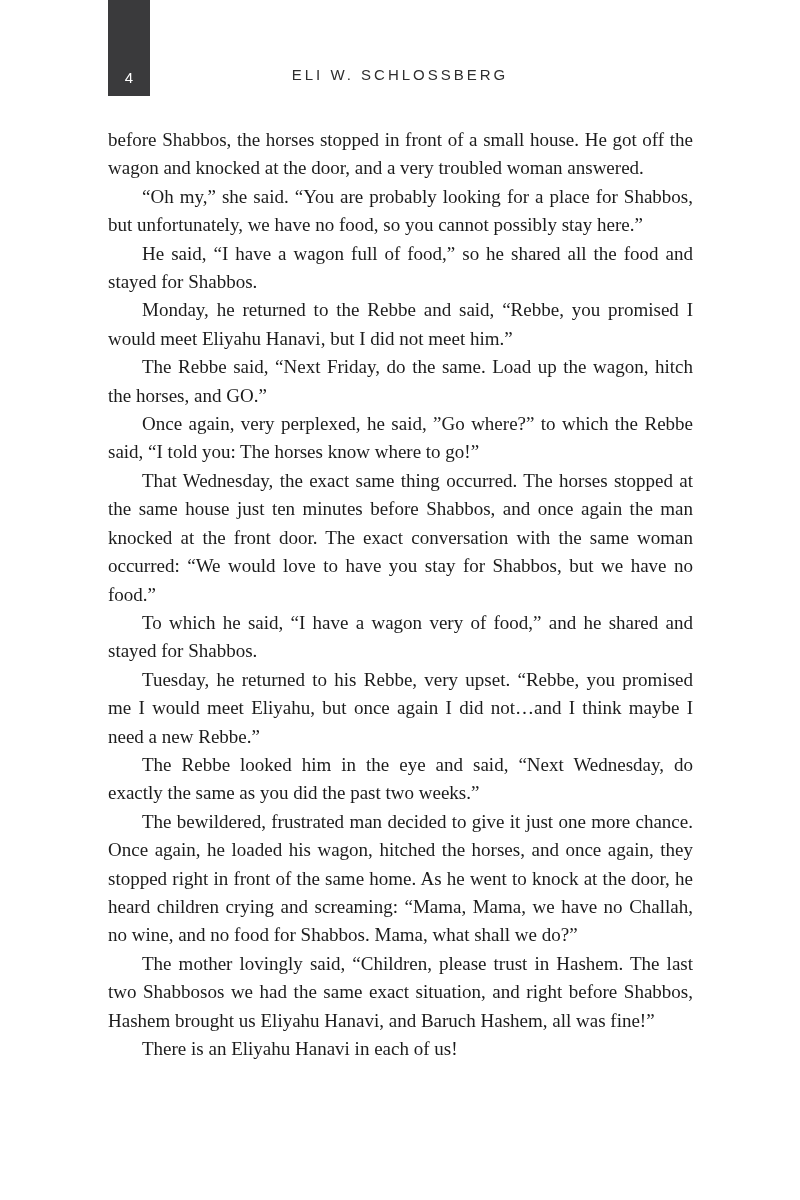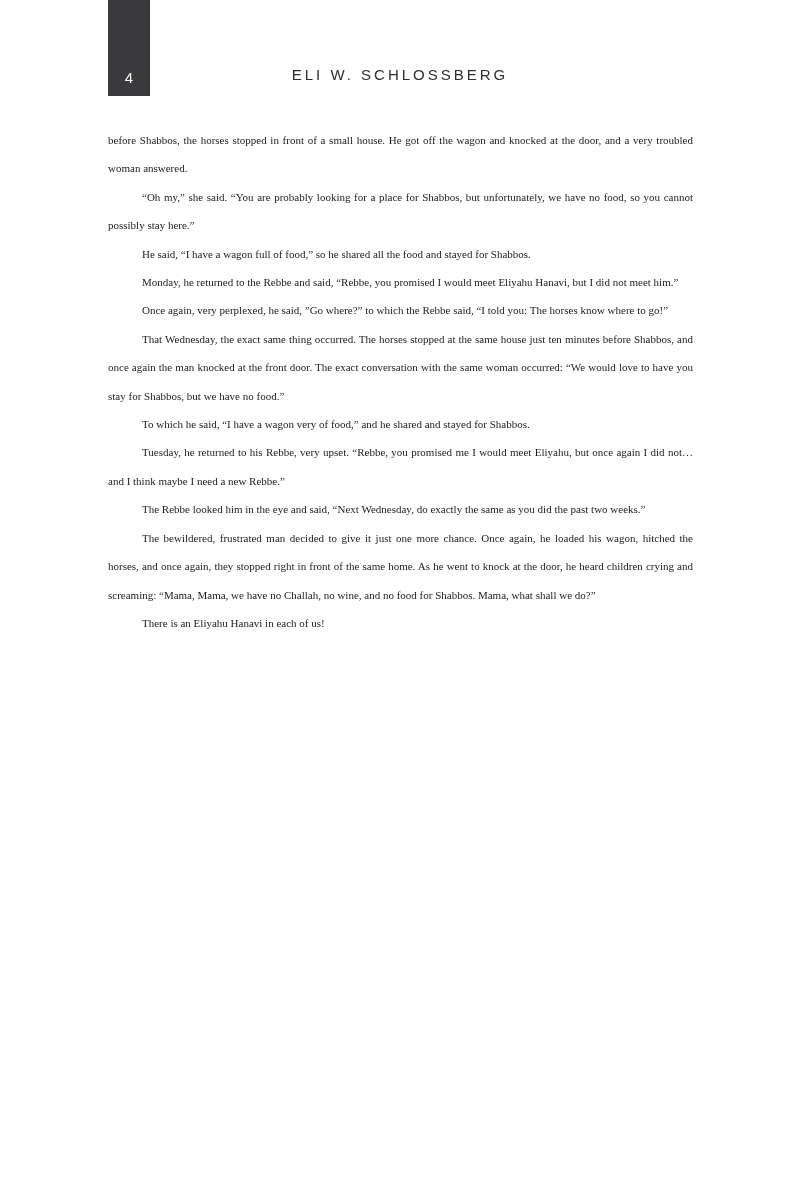--- a/index.html
+++ b/index.html
@@ -51,21 +51,21 @@
     font-weight: 500;
     letter-spacing: 3px;
     color: var(--header-text);
   }
   .text-column {
     position: absolute;
     left: 108px;
     top: 126px;
     width: 585px;
     font-family: "Liberation Serif", serif;
-    font-size: 11px;
+    font-size: 19px;
     line-height: 28.4px;
     color: var(--body-text);
     text-align: justify;
   }
   .para {
     margin: 0;
     padding: 0;
   }
   .para.indent {
     text-indent: 34px;
@@ -78,20 +78,22 @@
   <span class="page-num">4</span>
 </div>
 
 <div class="running-header">ELI W. SCHLOSSBERG</div>
 
 <div class="text-column">
   <p class="para">before Shabbos, the horses stopped in front of a small house. He got off the wagon and knocked at the door, and a very troubled woman answered.</p>
   <p class="para indent">“Oh my,” she said. “You are probably looking for a place for Shabbos, but unfortunately, we have no food, so you cannot possibly stay here.”</p>
   <p class="para indent">He said, “I have a wagon full of food,” so he shared all the food and stayed for Shabbos.</p>
   <p class="para indent">Monday, he returned to the Rebbe and said, “Rebbe, you promised I would meet Eliyahu Hanavi, but I did not meet him.”</p>
+  <p class="para indent">The Rebbe said, “Next Friday, do the same. Load up the wagon, hitch the horses, and GO.”</p>
   <p class="para indent">Once again, very perplexed, he said, ”Go where?” to which the Rebbe said, “I told you: The horses know where to go!”</p>
   <p class="para indent">That Wednesday, the exact same thing occurred. The horses stopped at the same house just ten minutes before Shabbos, and once again the man knocked at the front door. The exact conversation with the same woman occurred: “We would love to have you stay for Shabbos, but we have no food.”</p>
   <p class="para indent">To which he said, “I have a wagon very of food,” and he shared and stayed for Shabbos.</p>
   <p class="para indent">Tuesday, he returned to his Rebbe, very upset. “Rebbe, you promised me I would meet Eliyahu, but once again I did not…and I think maybe I need a new Rebbe.”</p>
   <p class="para indent">The Rebbe looked him in the eye and said, “Next Wednesday, do exactly the same as you did the past two weeks.”</p>
   <p class="para indent">The bewildered, frustrated man decided to give it just one more chance. Once again, he loaded his wagon, hitched the horses, and once again, they stopped right in front of the same home. As he went to knock at the door, he heard children crying and screaming: “Mama, Mama, we have no Challah, no wine, and no food for Shabbos. Mama, what shall we do?”</p>
+  <p class="para indent">The mother lovingly said, “Children, please trust in Hashem. The last two Shabbosos we had the same exact situation, and right before Shabbos, Hashem brought us Eliyahu Hanavi, and Baruch Hashem, all was fine!”</p>
   <p class="para indent">There is an Eliyahu Hanavi in each of us!</p>
 </div>
 
 </body></html>

